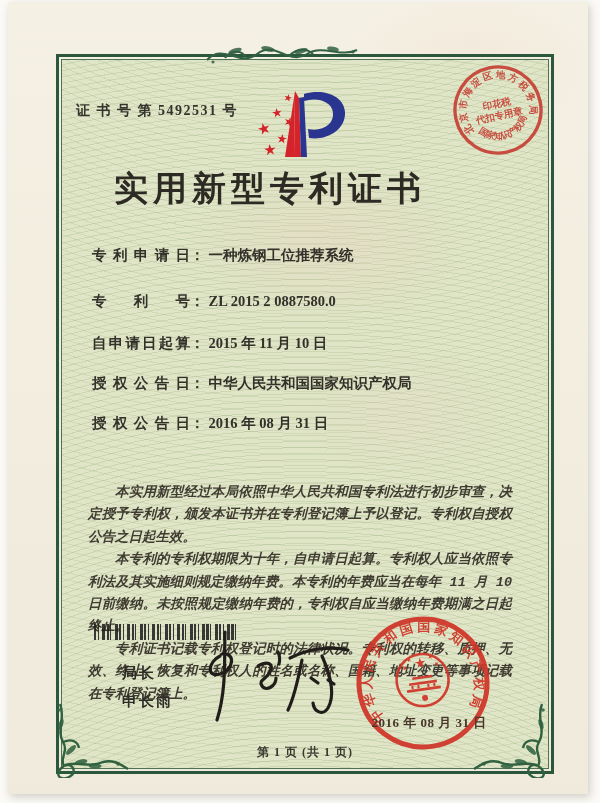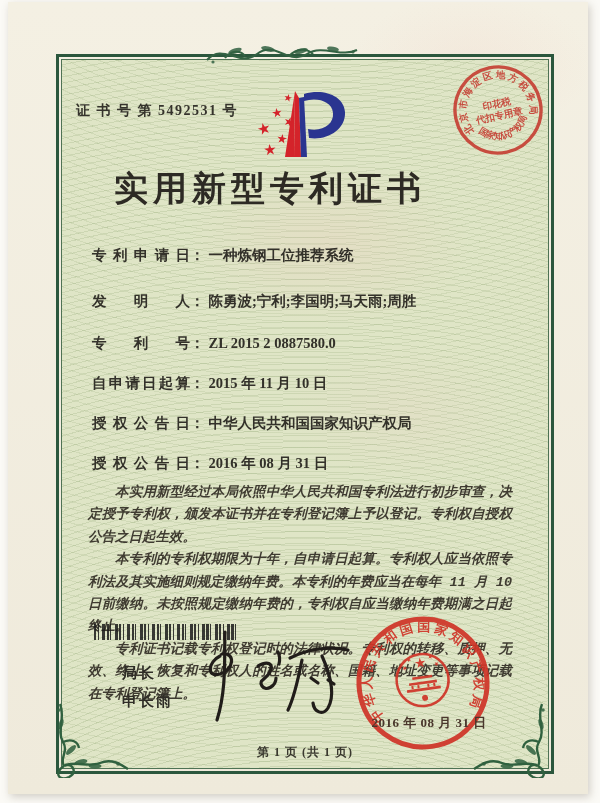--- a/index.html
+++ b/index.html
@@ -171,23 +171,20 @@
     <text font-size="9" fill="#c5392e" font-weight="700">
       <textPath href="#tax-arc-bottom" textLength="60" startOffset="4">国家知识产权局</textPath>
     </text>
     <text x="50" y="47" text-anchor="middle" font-size="9.5" fill="#c5392e" font-weight="700">印花税</text>
     <text x="50" y="59" text-anchor="middle" font-size="9.5" fill="#c5392e" font-weight="700">代扣专用章</text>
   </svg>
 
   <div class="fields">
     <div class="field">
       <span class="lbl">专利申请日</span><span class="sep">：</span><span class="val">一种炼钢工位推荐系统</span>
-    </div>
-    <div class="field">
-      <span class="lbl">发明人</span><span class="sep">：</span><span class="val">陈勇波;宁利;李国明;马天雨;周胜</span>
     </div>
     <div class="field">
       <span class="lbl">专利号</span><span class="sep">：</span><span class="val">ZL 2015 2 0887580.0</span>
     </div>
     <div class="field">
       <span class="lbl">自申请日起算</span><span class="sep">：</span><span class="val">2015 年 11 月 10 日</span>
     </div>
     <div class="field">
       <span class="lbl">授权公告日</span><span class="sep">：</span><span class="val">中华人民共和国国家知识产权局</span>
     </div>

